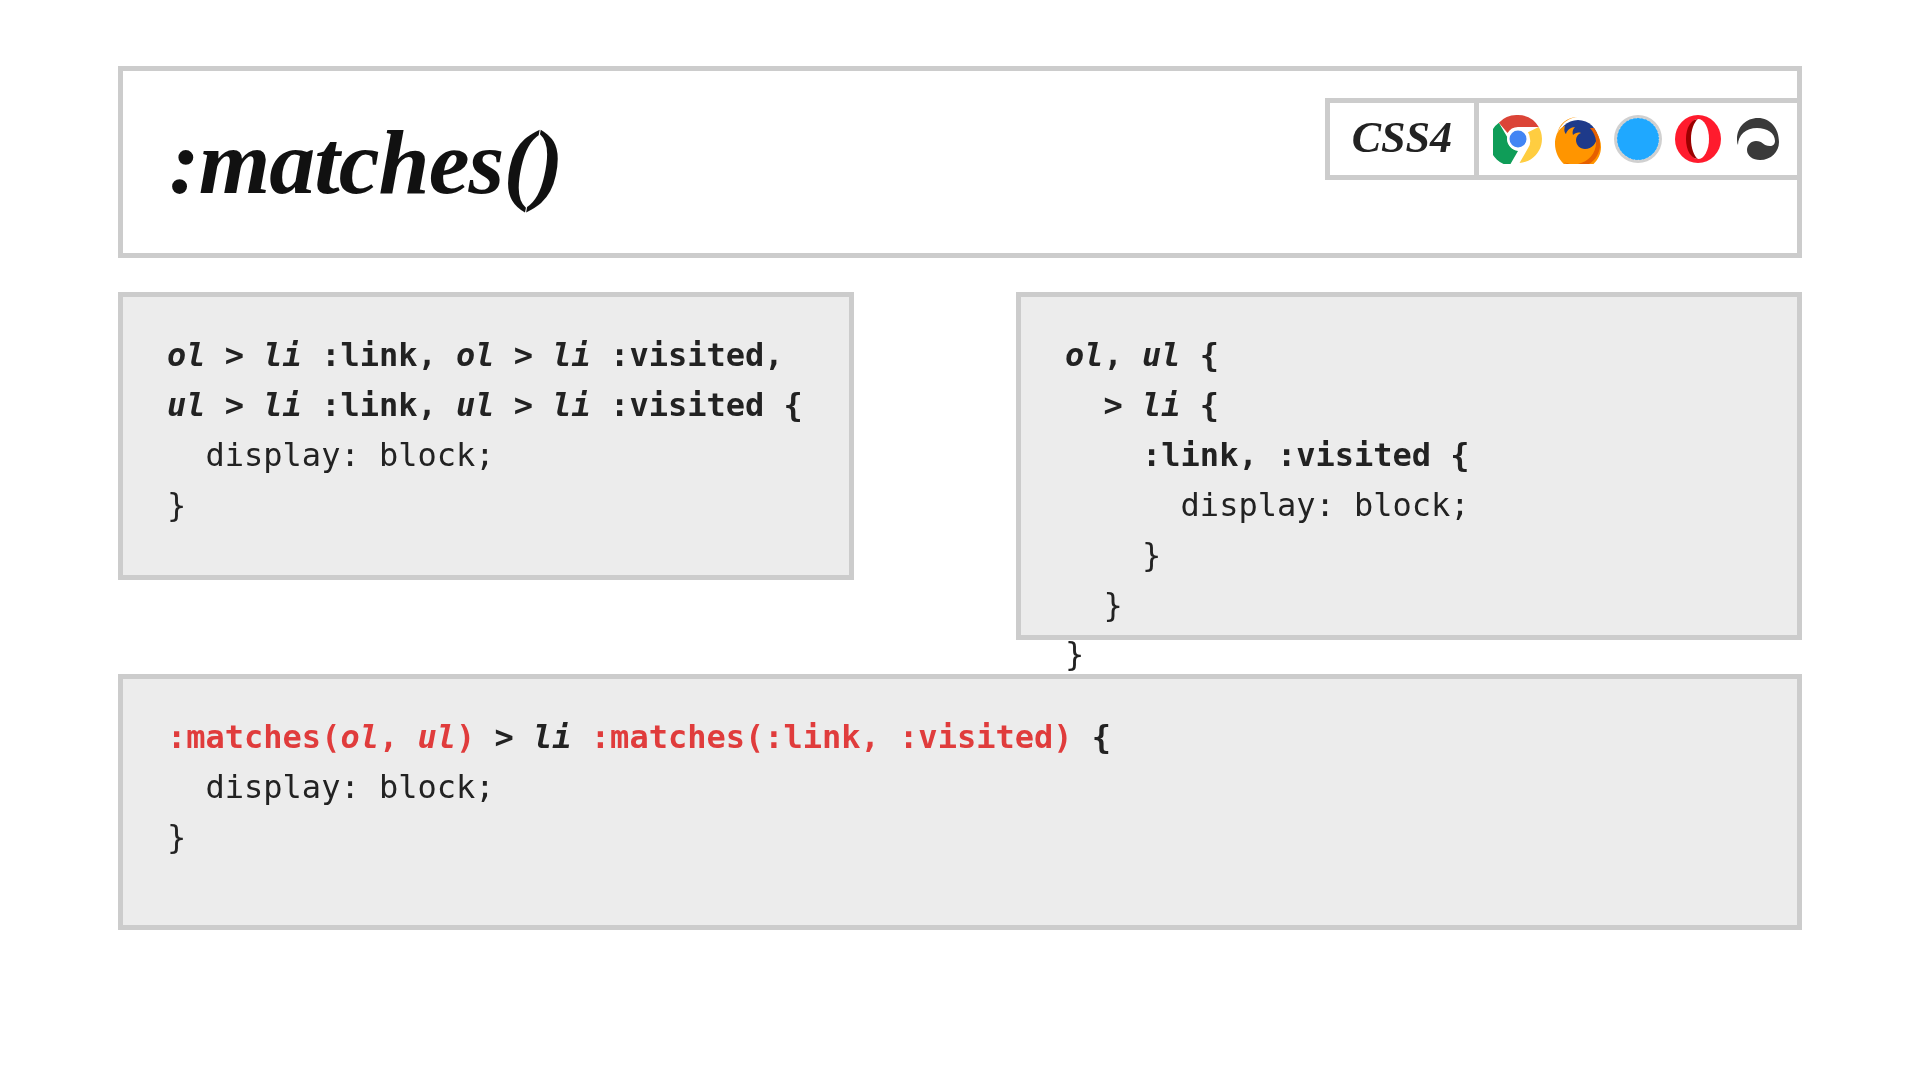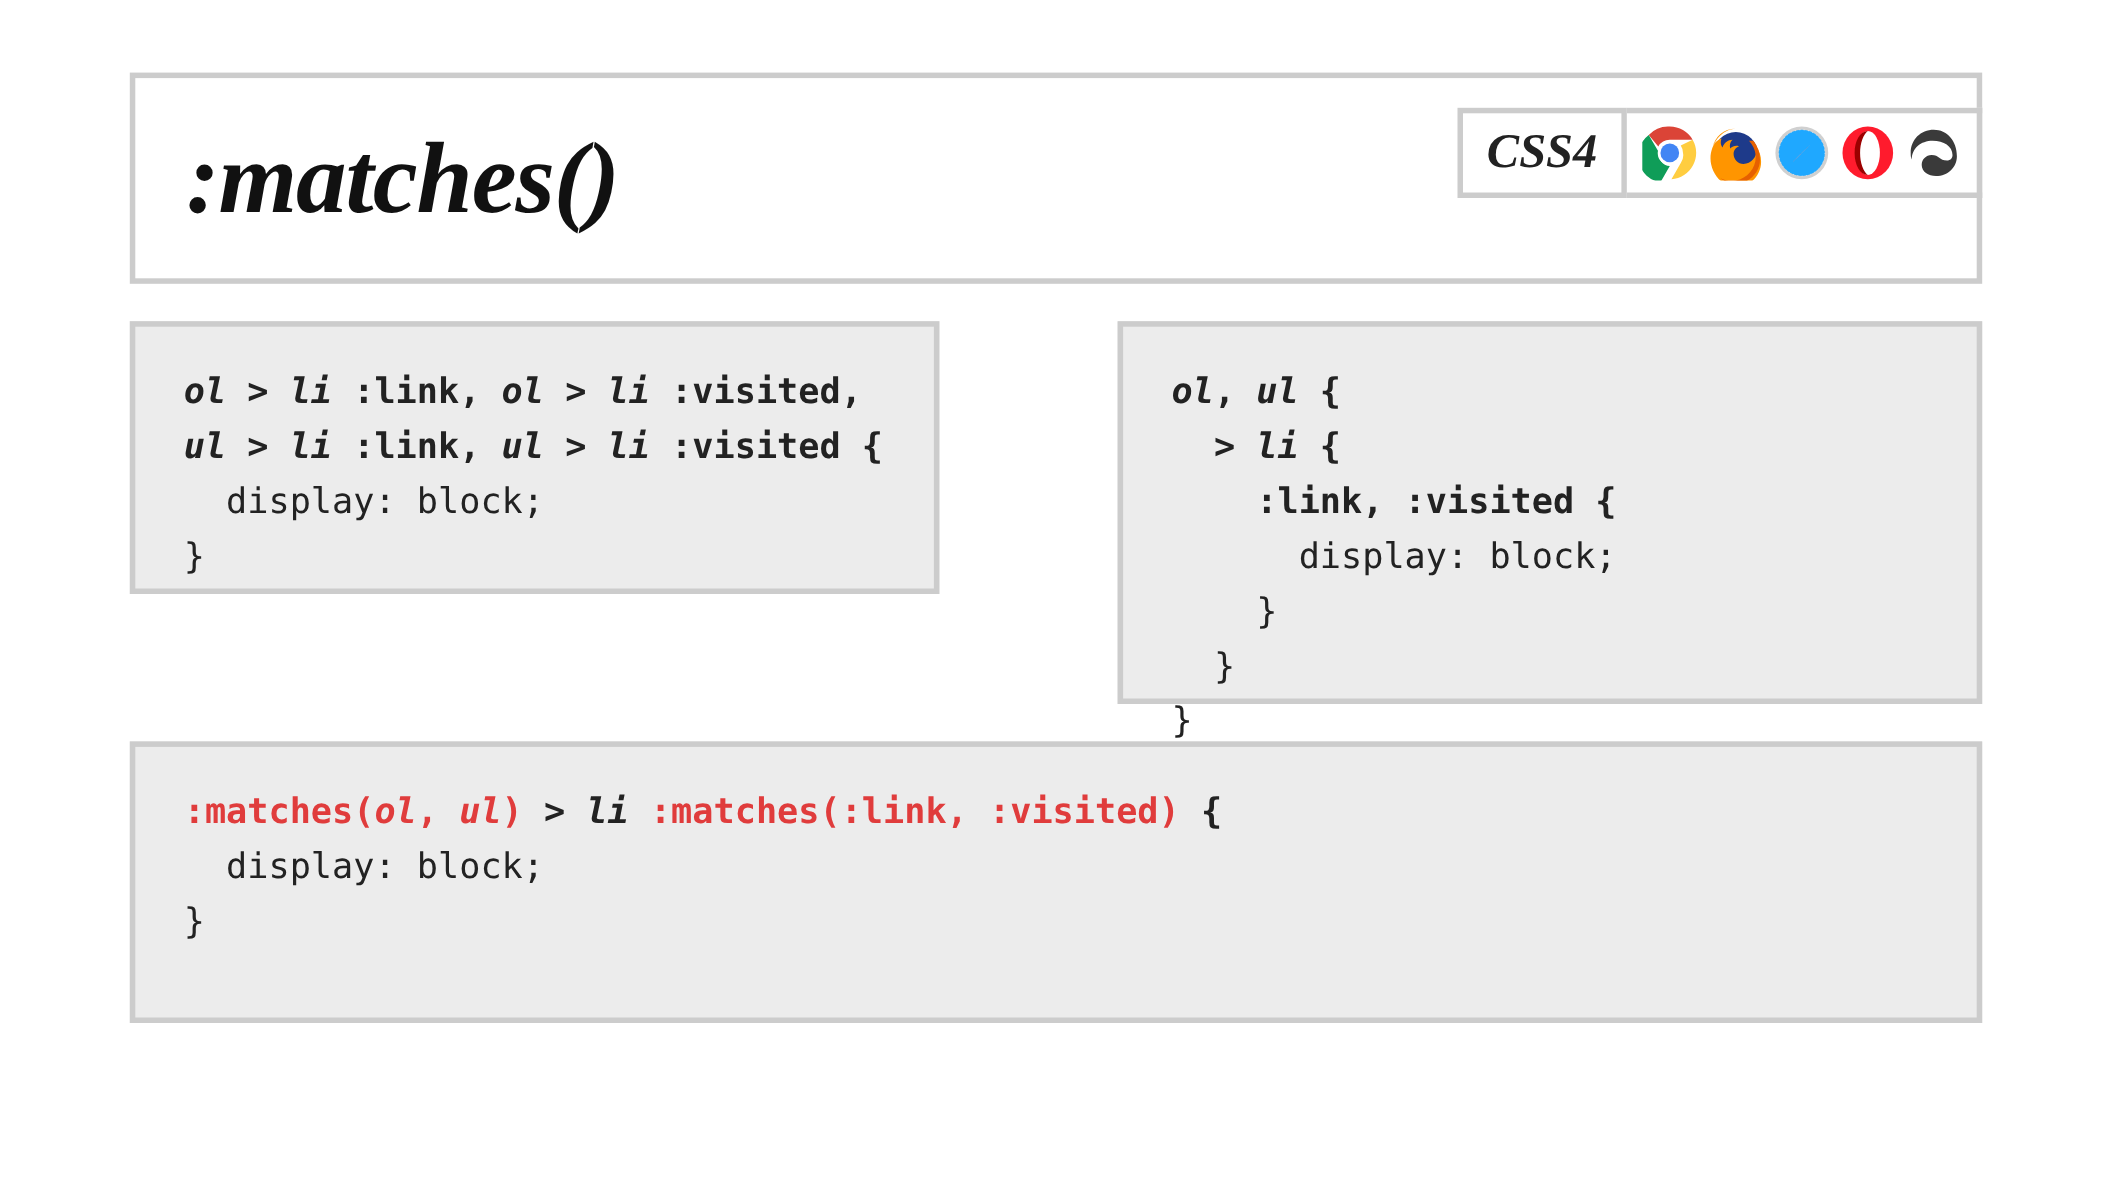--- a/index.html
+++ b/index.html
@@ -63,21 +63,21 @@
   .row {
     display: flex;
     gap: 142px;
     margin-top: 34px;
   }
   .codebox {
     border: 5px solid #ccc;
     background: #ececec;
     padding: 34px 38px 34px 44px;
   }
-  .codebox-left { flex: 0 0 736px; height: 248px; }
+  .codebox-left { flex: 0 0 736px; height: 288px; }
   .codebox-right { flex: 1; height: 348px; margin-left: 20px; }
   .codebox-bottom {
     border: 5px solid #ccc;
     background: #ececec;
     padding: 34px 38px 34px 44px;
     margin-top: 34px;
     height: 256px;
   }
   pre {
     font-family: Menlo, Consolas, "DejaVu Sans Mono", monospace;

